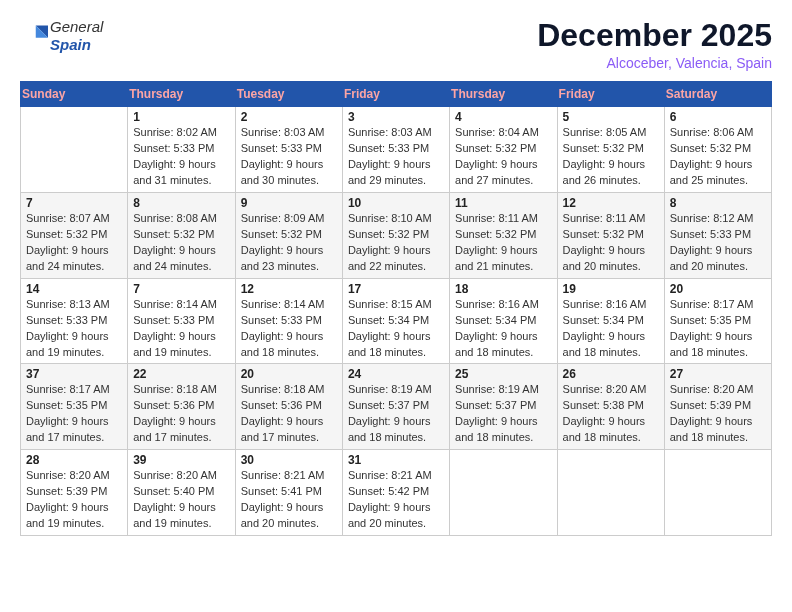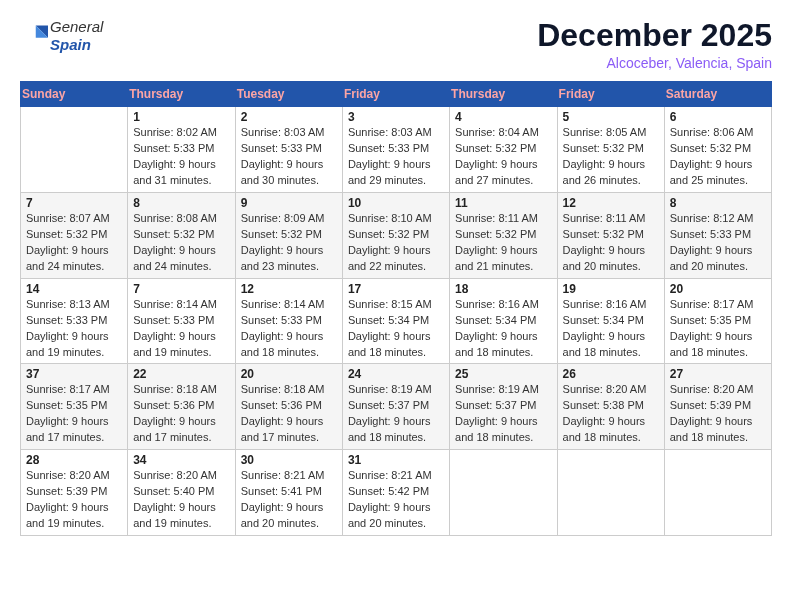--- a/index.html
+++ b/index.html
@@ -245,21 +245,21 @@
             <span class="day-num">27</span>
             <div class="day-info">Sunrise: 8:20 AM<br>Sunset: 5:39 PM<br>Daylight: 9 hours and 18 minutes.</div>
           </td>
         </tr>
         <tr>
           <td>
             <span class="day-num">28</span>
             <div class="day-info">Sunrise: 8:20 AM<br>Sunset: 5:39 PM<br>Daylight: 9 hours and 19 minutes.</div>
           </td>
           <td>
-            <span class="day-num">34</span>
+            <span class="day-num">39</span>
             <div class="day-info">Sunrise: 8:20 AM<br>Sunset: 5:40 PM<br>Daylight: 9 hours and 19 minutes.</div>
           </td>
           <td>
             <span class="day-num">30</span>
             <div class="day-info">Sunrise: 8:21 AM<br>Sunset: 5:41 PM<br>Daylight: 9 hours and 20 minutes.</div>
           </td>
           <td>
             <span class="day-num">31</span>
             <div class="day-info">Sunrise: 8:21 AM<br>Sunset: 5:42 PM<br>Daylight: 9 hours and 20 minutes.</div>
           </td>

